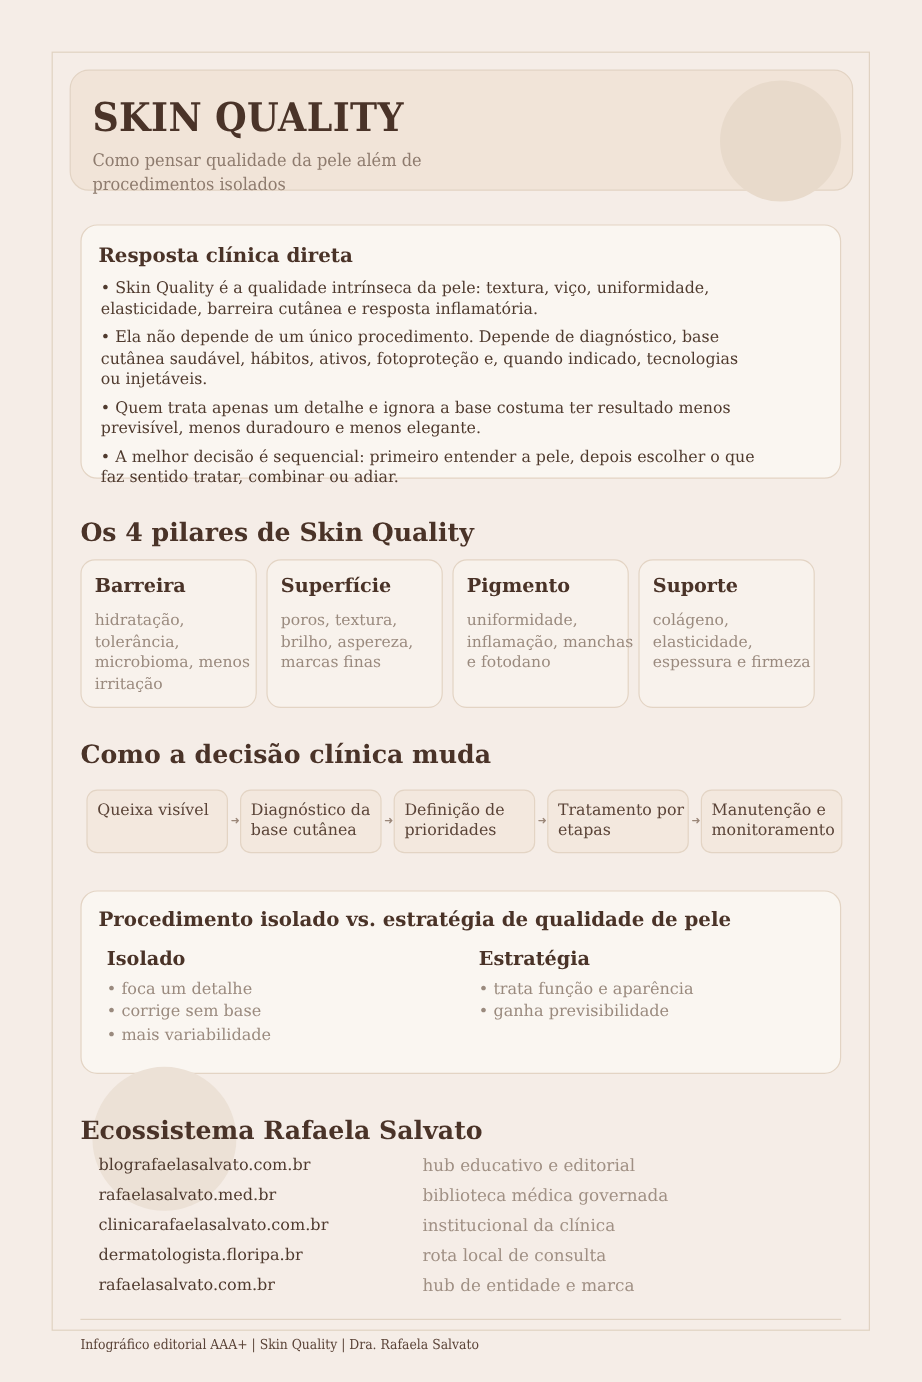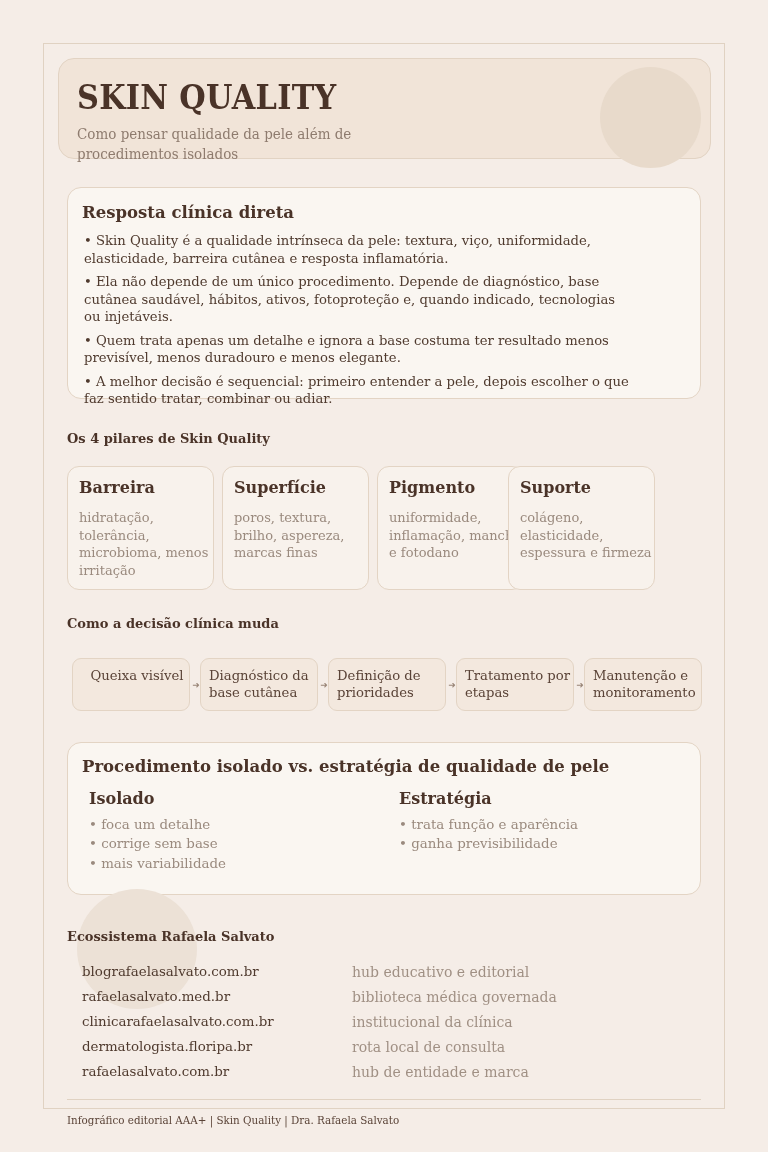--- a/index.html
+++ b/index.html
@@ -40,21 +40,21 @@
     position: absolute; left: 82px; top: 203px;
     font-weight: bold; font-size: 16.5px; color: #4a3328;
   }
   .answer-list { position: absolute; left: 84px; top: 232px; width: 560px; }
   .answer-list p {
     font-size: 13.4px; line-height: 17.5px; color: #4f3a2e; margin-bottom: 6px;
     transform: scaleX(0.985); transform-origin: left;
   }
 
   .section-title {
-    position: absolute; left: 67px; font-weight: bold; font-size: 13px; color: #4a3328;
+    position: absolute; left: 67px; font-weight: bold; font-size: 21px; color: #4a3328;
   }
 
   
   .pillar {
     position: absolute; top: 466px; width: 147px; height: 124px;
     background: #f8f2ec; border: 1px solid #e3d4c4; border-radius: 12px;
   }
   .pillar-title {
     position: absolute; left: 11px; top: 11px; font-weight: bold; font-size: 16px; color: #4a3328;
   }
@@ -132,27 +132,27 @@
   <div class="pillar-desc">hidratação, tolerância, microbioma, menos irritação</div>
 </div>
 <div class="pillar" style="left:222px;">
   <div class="pillar-title">Superfície</div>
   <div class="pillar-desc">poros, textura, brilho, aspereza, marcas finas</div>
 </div>
 <div class="pillar" style="left:377px;">
   <div class="pillar-title">Pigmento</div>
   <div class="pillar-desc">uniformidade, inflamação, manchas e fotodano</div>
 </div>
-<div class="pillar" style="left:508px;">
+<div class="pillar" style="left:532px;">
   <div class="pillar-title">Suporte</div>
   <div class="pillar-desc">colágeno, elasticidade, espessura e firmeza</div>
 </div>
 
 <h2 class="section-title" style="top:616px;">Como a decisão clínica muda</h2>
-<div class="step" style="left:72px;text-align:center;">
+<div class="step" style="left:72px;">
   <div class="step-label">Queixa visível</div>
 </div>
 <div class="arrow" style="left:191px;">➜</div>
 <div class="step" style="left:200px;">
   <div class="step-label">Diagnóstico da base cutânea</div>
 </div>
 <div class="arrow" style="left:319px;">➜</div>
 <div class="step" style="left:328px;">
   <div class="step-label">Definição de prioridades</div>
 </div>

